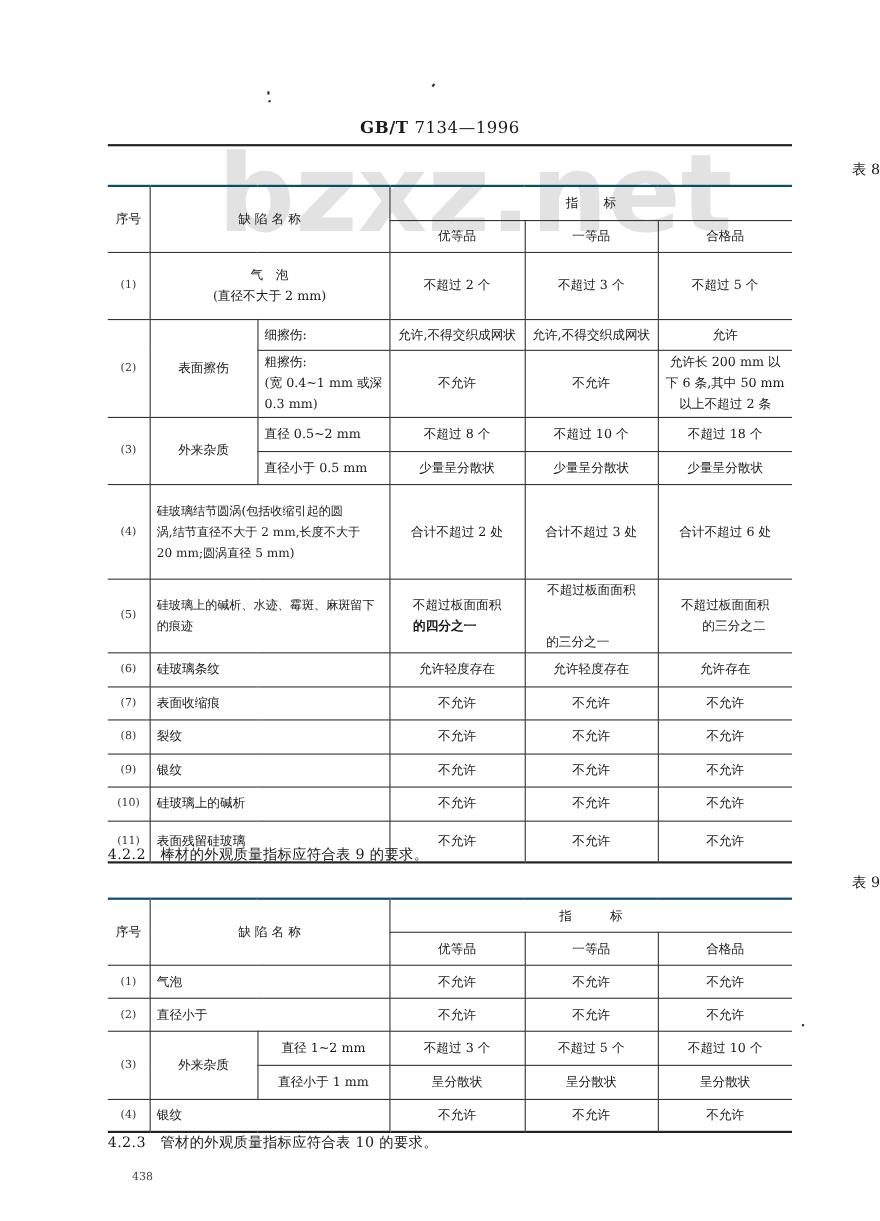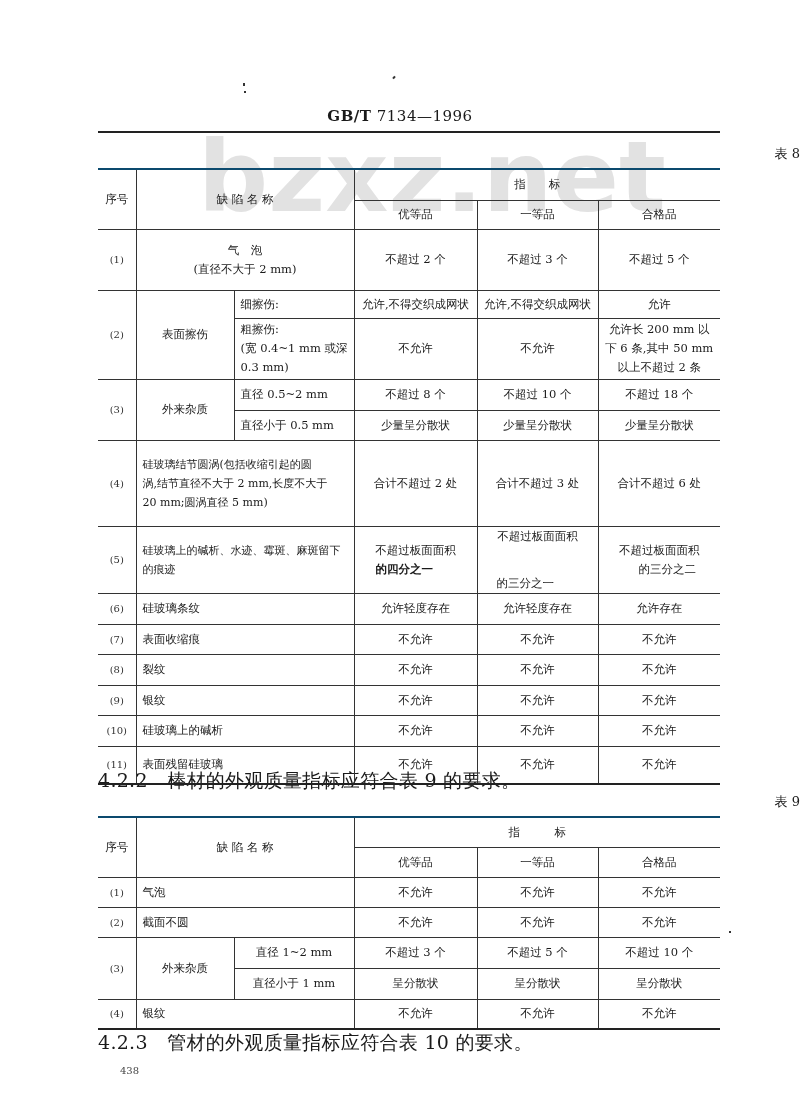--- a/index.html
+++ b/index.html
@@ -28,21 +28,21 @@
   table.grid td {
     border: 1px solid #333; text-align: center; vertical-align: middle; padding: 0 3px;
     line-height: 19px;
   }
   table.grid td.first-col { border-left: none; }
   table.grid td.last-col { border-right: none; }
   table.grid tr.top td { border-top: 2px solid #0c4a6e; text-align: center; }
   table.grid tr.bottom td { border-bottom: 2px solid #222; }
   table.grid td.left { text-align: left; padding-left: 6px; }
   table.grid td.seq { font-size: 10px; color: #333; }
-  .para { left: 98px; font-size: 19px; letter-spacing: 0.3px; }
+  .para { left: 98px; font-size: 13px; letter-spacing: 0.3px; }
   .pagenum { left: 120px; top: 1065px; font-size: 10px; color: #444; }
 </style>
 </head>
 <body>
 
 <div class="speck" style="left:243px;top:83px;width:2px;height:3px;"></div>
 <div class="speck" style="left:244px;top:91px;width:2px;height:2px;"></div>
 <div class="speck" style="left:393px;top:76px;width:2px;height:3px;transform:rotate(40deg);"></div>
 <div class="speck" style="left:729px;top:931px;width:2px;height:2px;"></div>
 
@@ -225,21 +225,21 @@
   </tr>
   <tr style="height:30px;">
     <td class="first-col seq">(1)</td>
     <td colspan="2" class="left">气泡</td>
     <td>不允许</td>
     <td>不允许</td>
     <td class="last-col">不允许</td>
   </tr>
   <tr style="height:30px;">
     <td class="first-col seq">(2)</td>
-    <td colspan="2" class="left">截面不圆</td>
+    <td colspan="2" class="left">直径小于</td>
     <td>不允许</td>
     <td>不允许</td>
     <td class="last-col">不允许</td>
   </tr>
   <tr style="height:31px;">
     <td class="first-col seq" rowspan="2">(3)</td>
     <td rowspan="2">外来杂质</td>
     <td>直径 1~2 mm</td>
     <td>不超过 3 个</td>
     <td>不超过 5 个</td>

